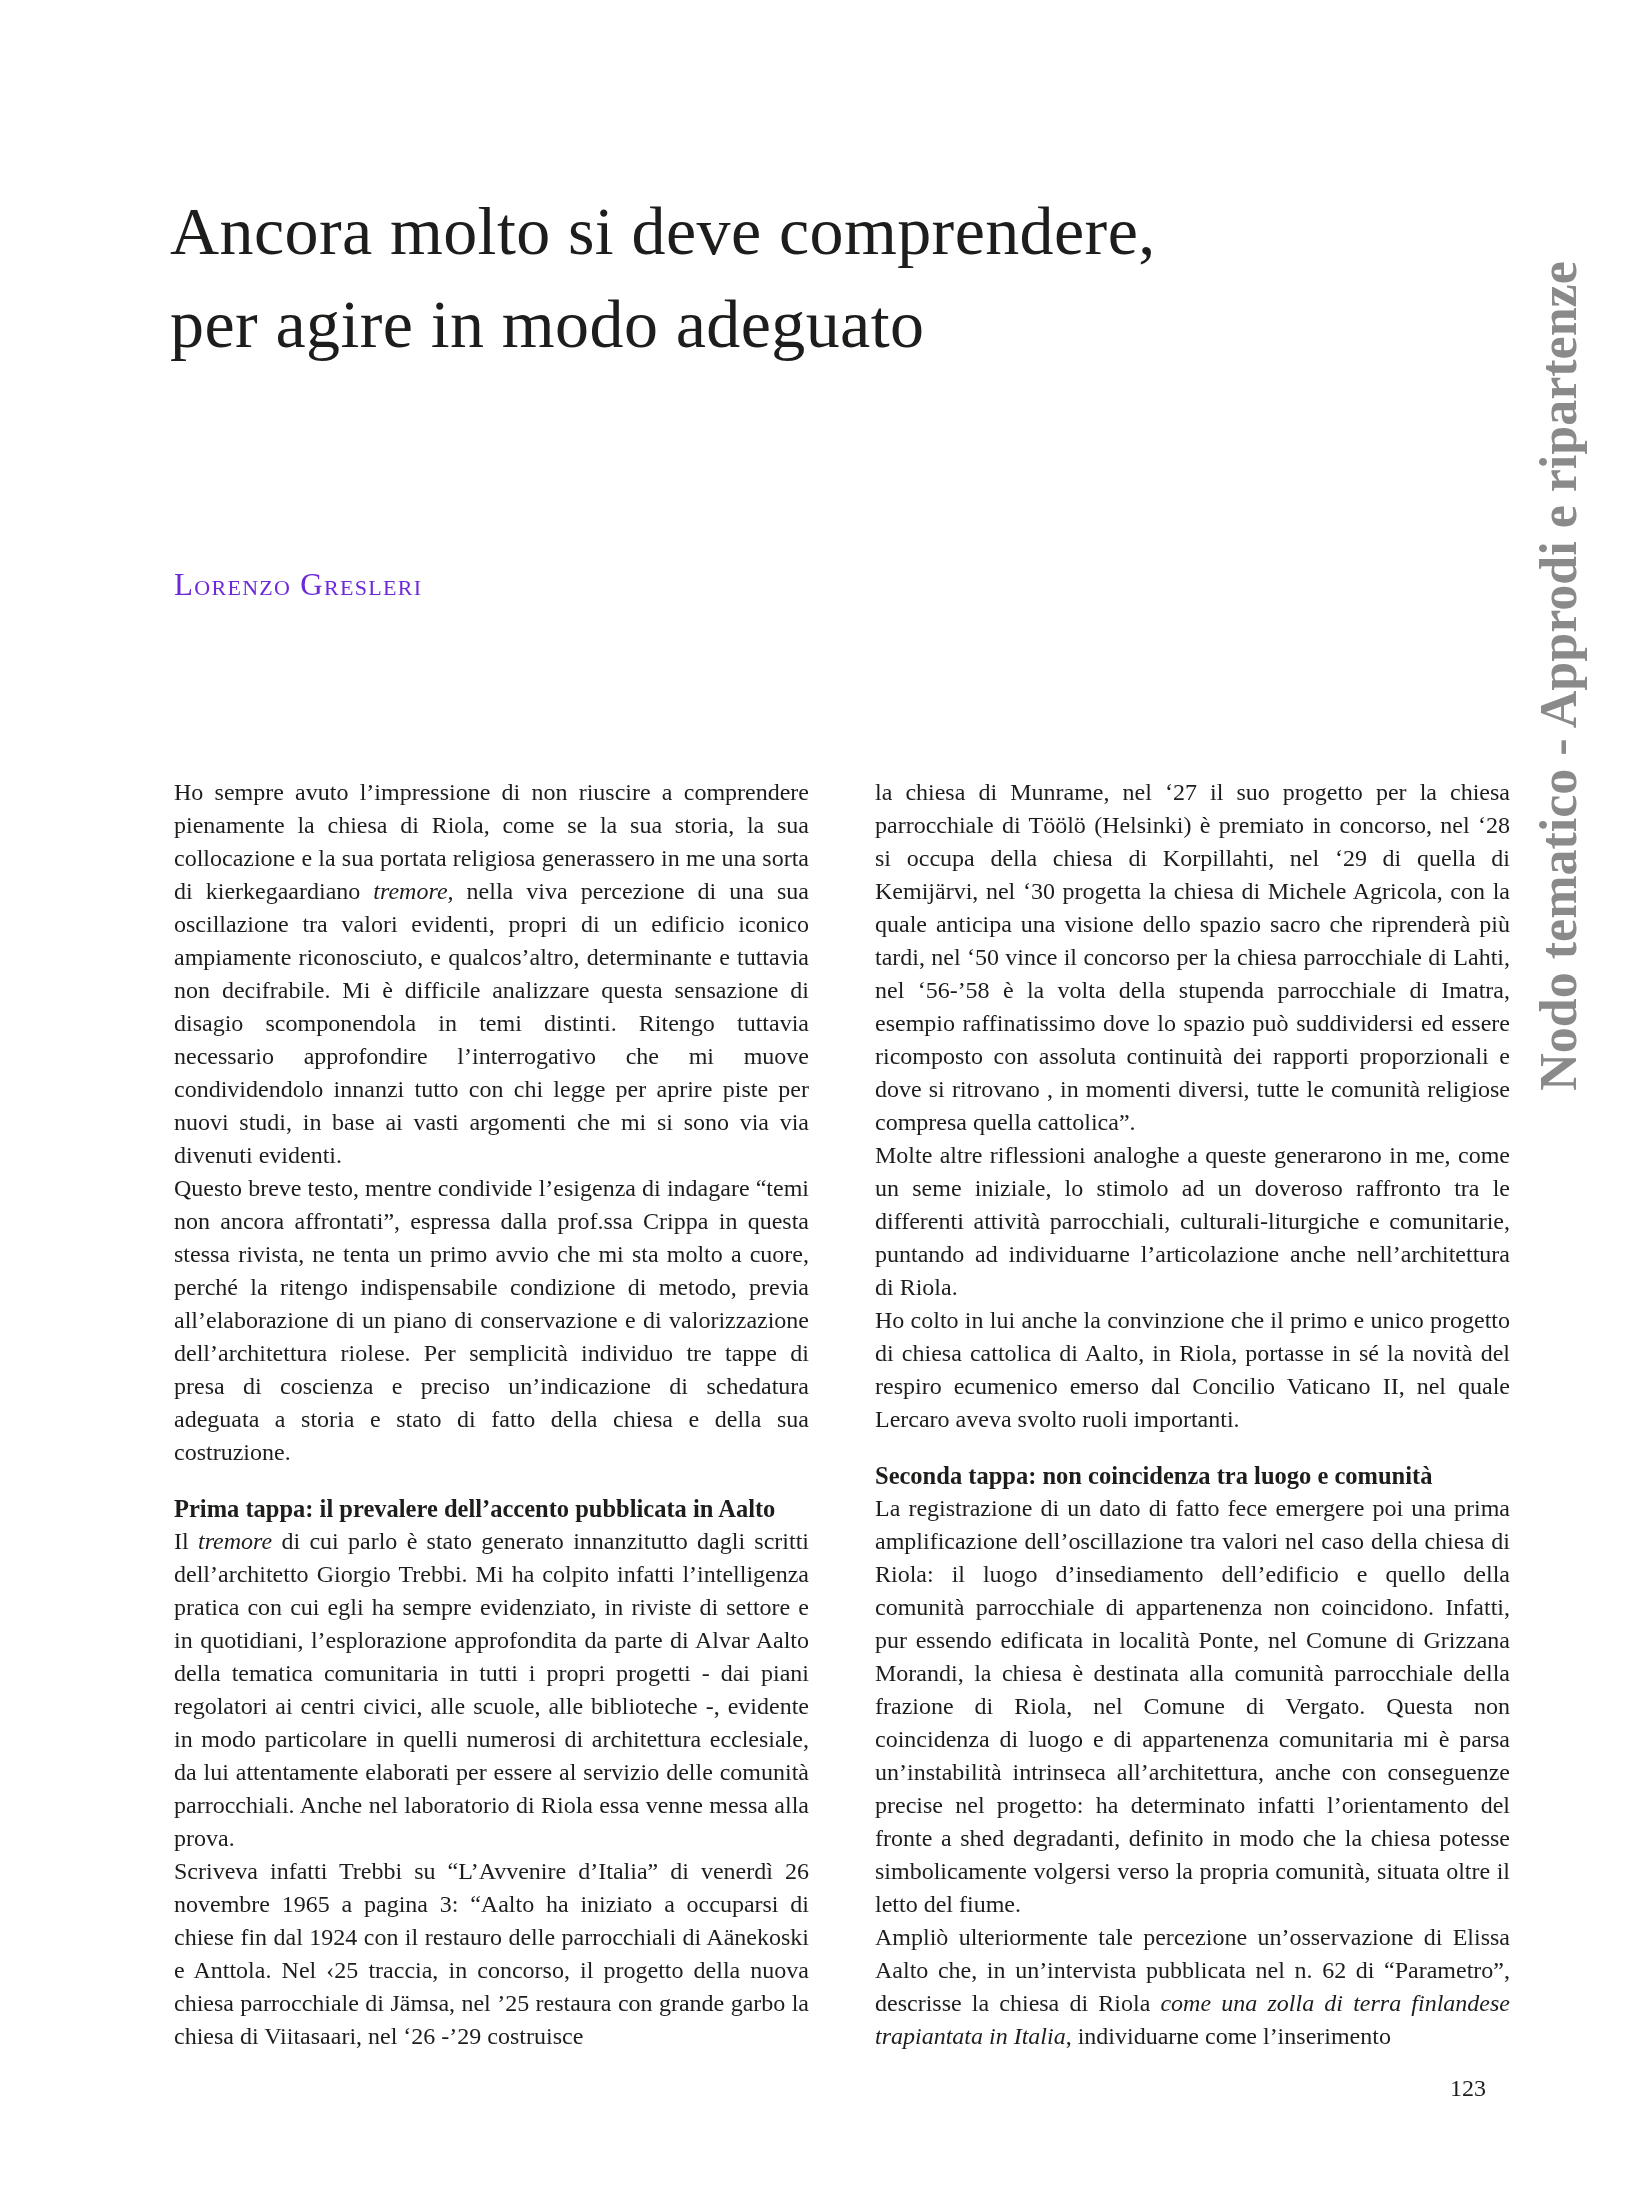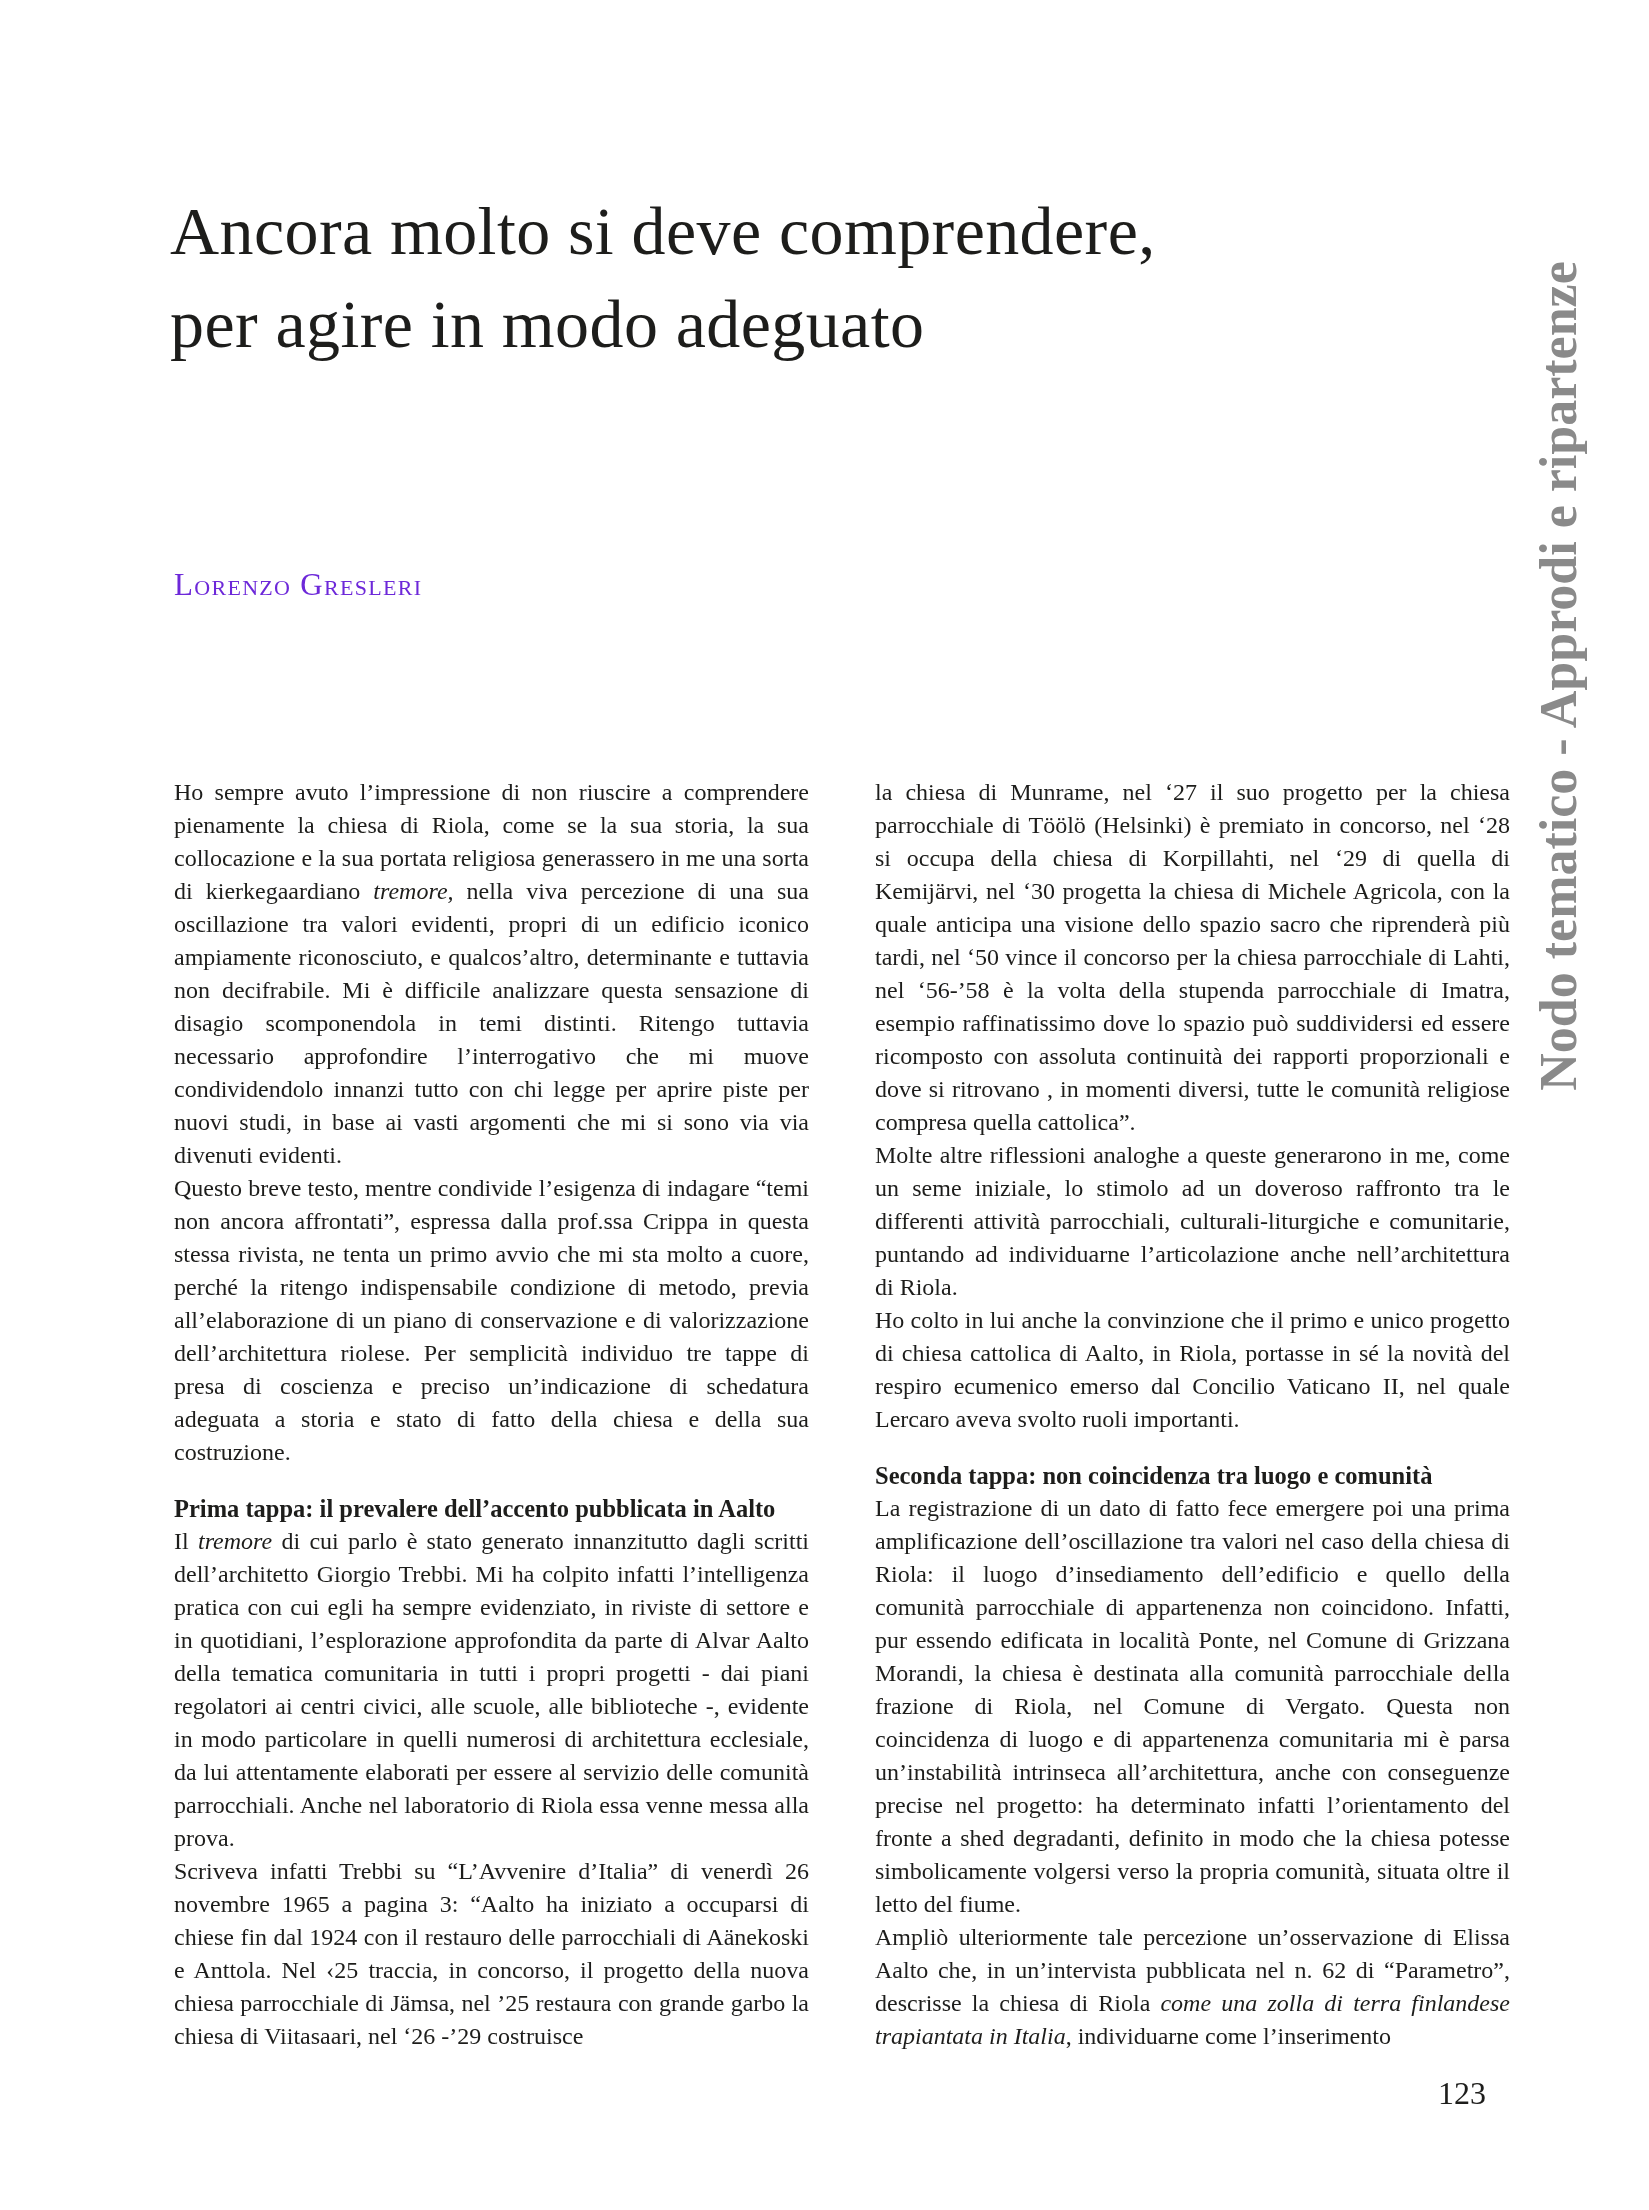--- a/index.html
+++ b/index.html
@@ -65,21 +65,21 @@
     font-weight: bold;
     text-align: left;
   }
   .col em { font-style: italic; }
   .page-number {
     position: absolute;
     left: 1372px;
     top: 2075px;
     width: 114px;
     text-align: right;
-    font-size: 32px;
+    font-size: 24px;
     color: #1d1d1b;
   }
 </style>
 </head>
 <body>
 
 <div class="page">
 
   <h1 class="title"><span>Ancora molto si deve comprendere,</span><br><span>per agire in modo adeguato</span></h1>
 

